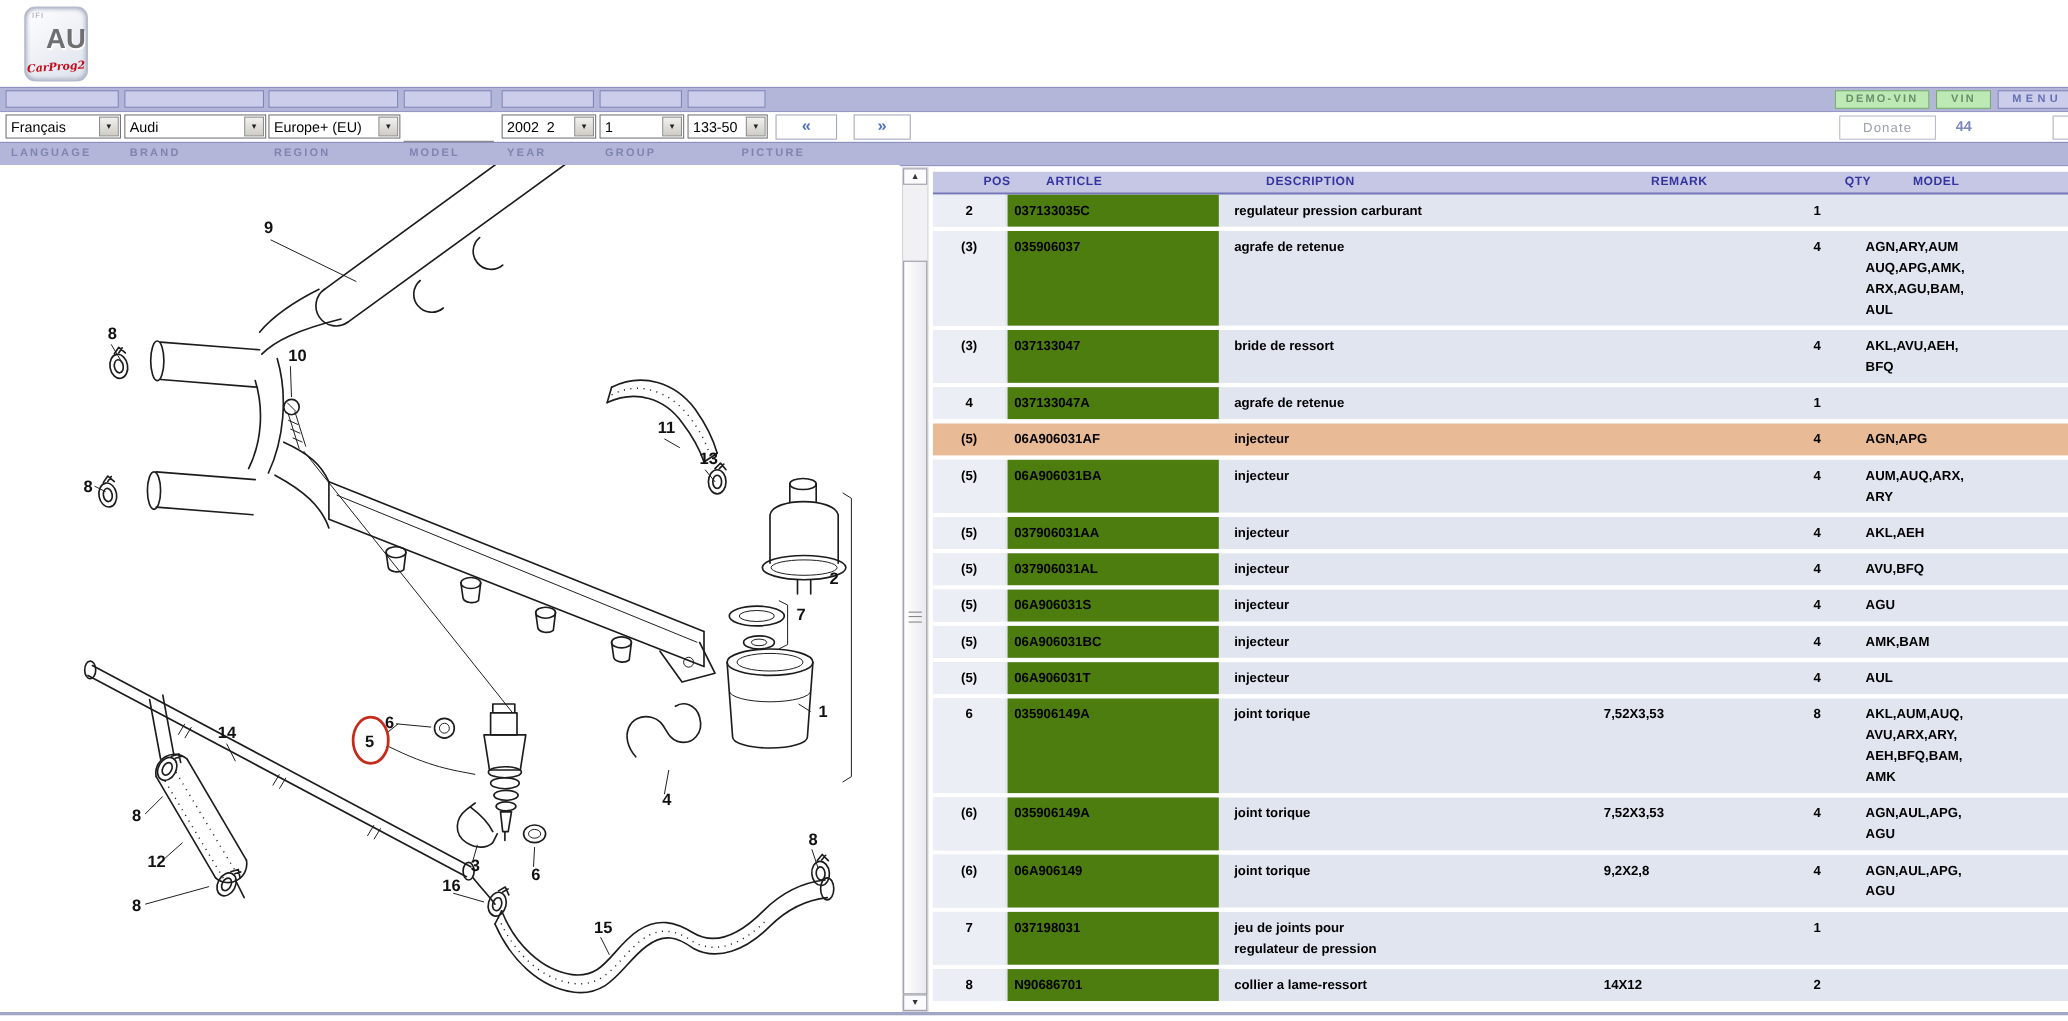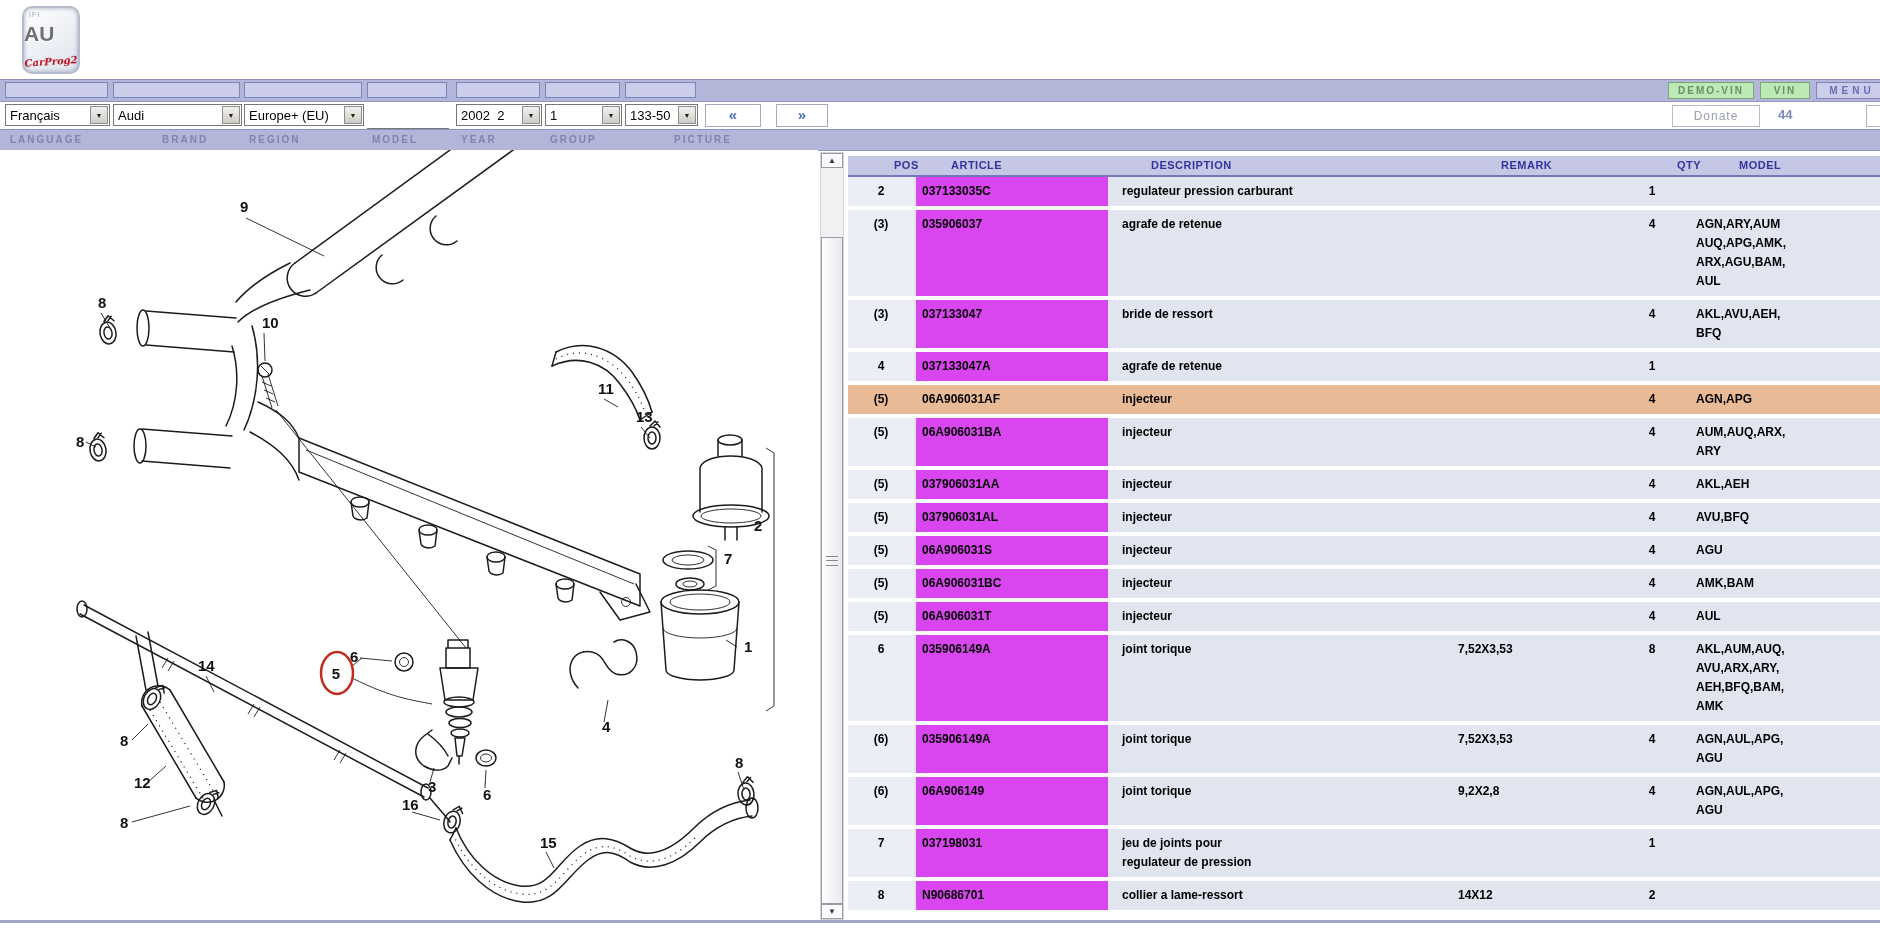--- a/index.html
+++ b/index.html
@@ -3,21 +3,21 @@
 <meta charset="utf-8">
 <style>
   html,body{margin:0;padding:0;background:#fff;}
   #app{position:relative;width:1880px;height:928px;background:#fff;overflow:hidden;
        font-family:"Liberation Sans",sans-serif;}
   
   .logo{position:absolute;left:22px;top:6px;width:54px;height:64px;border:2px solid #b6bccd;
         border-radius:10px;background:linear-gradient(145deg,#ffffff,#dde2ec);
         box-shadow:inset 0 0 4px #9aa2b8;}
   .logo .ifi{position:absolute;top:3px;left:5px;font-size:7px;color:#9aa0ae;letter-spacing:1px;}
-  .logo .au{position:absolute;top:14px;left:0;width:100%;text-align:left;font-size:21px;
+  .logo .au{position:absolute;top:14px;left:0;width:100%;text-align:right;font-size:25px;
             font-weight:bold;color:#6f6f72;text-shadow:1px 1px 0 #fff;}
   .logo .script{position:absolute;bottom:5px;left:0;width:100%;text-align:center;
             font-family:"DejaVu Serif",serif;font-style:italic;font-weight:bold;
             font-size:10px;color:#c01020;transform:rotate(-4deg);}
   .band{position:absolute;left:0;width:1880px;background:#b3b6d8;}
   .band1{top:79px;height:21px;border-top:1px solid #8d90bd;border-bottom:1px solid #9396c2;}
   .band2{top:129px;height:20px;border-top:1px solid #8d90bd;border-bottom:1px solid #9396c2;}
   .hbox{position:absolute;top:2px;height:14px;background:#cbcdeb;border:1px solid #8184b8;}
   .bandlabel{position:absolute;top:4px;font-size:10px;font-weight:bold;color:#7f84b0;letter-spacing:2px;}
   .selrow{position:absolute;left:0;top:102px;width:1880px;height:26px;background:#fff;}
@@ -52,21 +52,21 @@
   #sgrip:before{content:"";display:block;margin-top:3px;border-top:1px solid #888;}
   
   #table-pane{position:absolute;left:848px;top:6px;width:1032px;height:764px;background:#fff;overflow:hidden;}
   #thead{position:relative;height:19px;background:#c5c7e5;border-bottom:2px solid #7577b8;}
   #thead span{position:absolute;top:3px;font-size:11px;font-weight:bold;color:#3434a0;letter-spacing:.5px;margin-left:29px;}
   #rows{position:relative;}
   .trow{position:relative;display:flex;margin-bottom:4px;background:#e0e5f0;align-items:stretch;}
   .trow.hl{background:#e9ba96;}
   .cell{font-size:12px;font-weight:bold;color:#000;line-height:19px;padding-top:5px;padding-bottom:5px;box-sizing:border-box;}
   .c-pos{width:66px;text-align:center;background:#eceef6;}
-  .c-art{width:192px;margin-left:2px;background:#d946ef;padding-left:6px;}
+  .c-art{width:192px;margin-left:2px;background:#4d7c0f;padding-left:6px;}
   .trow.hl .c-pos,.trow.hl .c-art{background:transparent;}
   .c-desc{width:350px;padding-left:14px;}
   .c-rem{width:160px;}
   .c-qty{width:68px;text-align:center;}
   .c-mod{flex:1;padding-left:10px;}
   
   #bottom-line{position:absolute;left:0;top:920px;width:1880px;height:3px;background:#a2a6c6;}
   
   .ln{fill:none;stroke:#1c1c1c;stroke-width:1.5;stroke-linecap:round;stroke-linejoin:round;}
   .thin{fill:none;stroke:#1c1c1c;stroke-width:0.9;}
@@ -134,21 +134,21 @@
     <div class="navbtn" style="left:705px;width:54px;">«</div>
     <div class="navbtn" style="left:776px;width:50px;">»</div>
     <div class="donate">Donate</div>
     <div class="counter">44</div>
     <div class="edgebox"></div>
   </div>
 
   <div class="band band2">
     <div id="bandlabels">
         <span class="bandlabel" style="left: 10px;">LANGUAGE</span>
-        <span class="bandlabel" style="left: 118px; margin-left: 44px;">BRAND</span>
+        <span class="bandlabel" style="left: 118px;">BRAND</span>
         <span class="bandlabel" style="left: 249px;">REGION</span>
         <span class="bandlabel" style="left: 372px;">MODEL</span>
         <span class="bandlabel" style="left: 461px;">YEAR</span>
         <span class="bandlabel" style="left: 550px;">GROUP</span>
         <span class="bandlabel" style="left: 630px; margin-left: 44px;">PICTURE</span>
       </div>
   </div>
 
   <div id="main">
 

